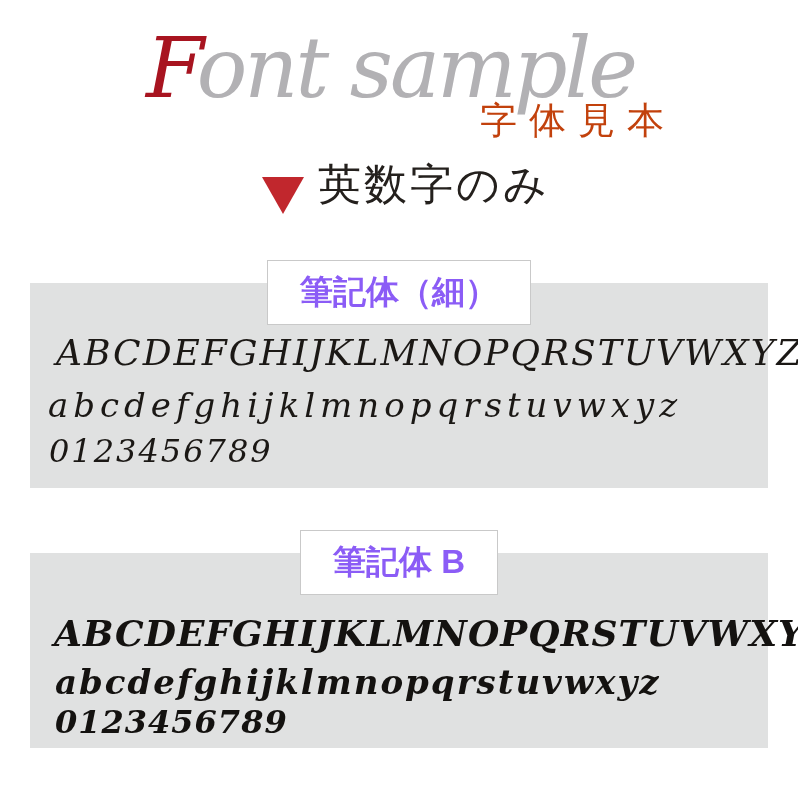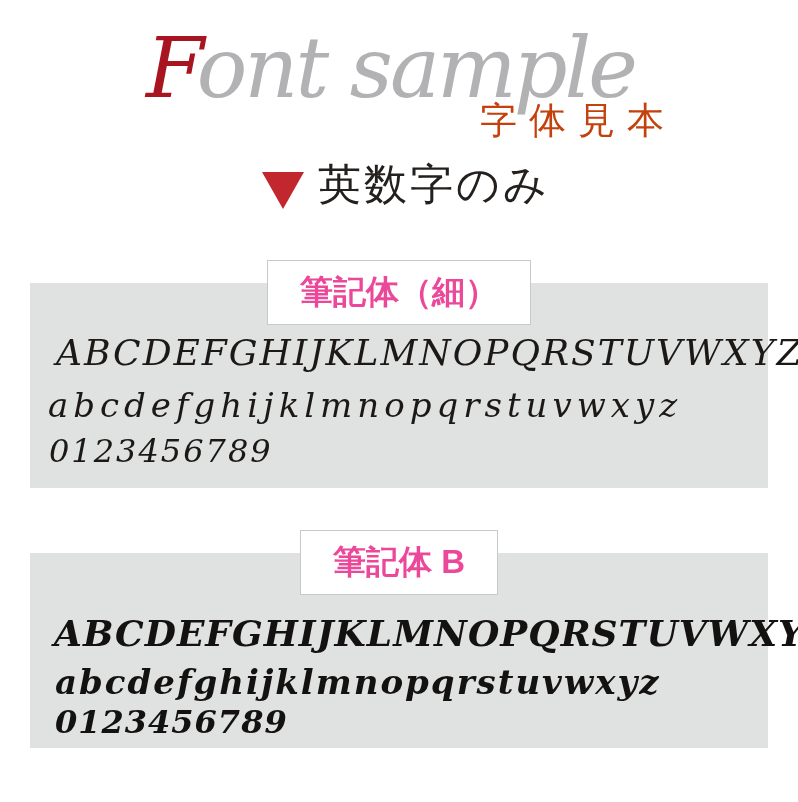--- a/index.html
+++ b/index.html
@@ -41,21 +41,21 @@
     color: #c2410c;
     white-space: nowrap;
   }
 
   
   .subtitle {
     position: absolute;
     left: 262px;
     top: 156px;
     display: flex;
-    align-items: center;
+    align-items: flex-end;
     gap: 14px;
   }
   .tri {
     width: 0;
     height: 0;
     border-left: 21px solid transparent;
     border-right: 21px solid transparent;
     border-top: 37px solid #c1272d;
     margin-top: 10px;
   }
@@ -81,21 +81,21 @@
     position: absolute;
     top: -23px;
     left: 50%;
     transform: translateX(-50%);
     background: #ffffff;
     border: 1px solid #c9c9c9;
     padding: 9px 32px;
     font-family: "Liberation Sans", sans-serif;
     font-weight: bold;
     font-size: 33px;
-    color: #ec4899;
+    color: #8b5cf6;
     white-space: nowrap;
   }
 
   .row {
     position: absolute;
     white-space: nowrap;
     color: #1b1815;
     line-height: 1;
     font-family: "DejaVu Serif", serif;
     font-style: italic;

